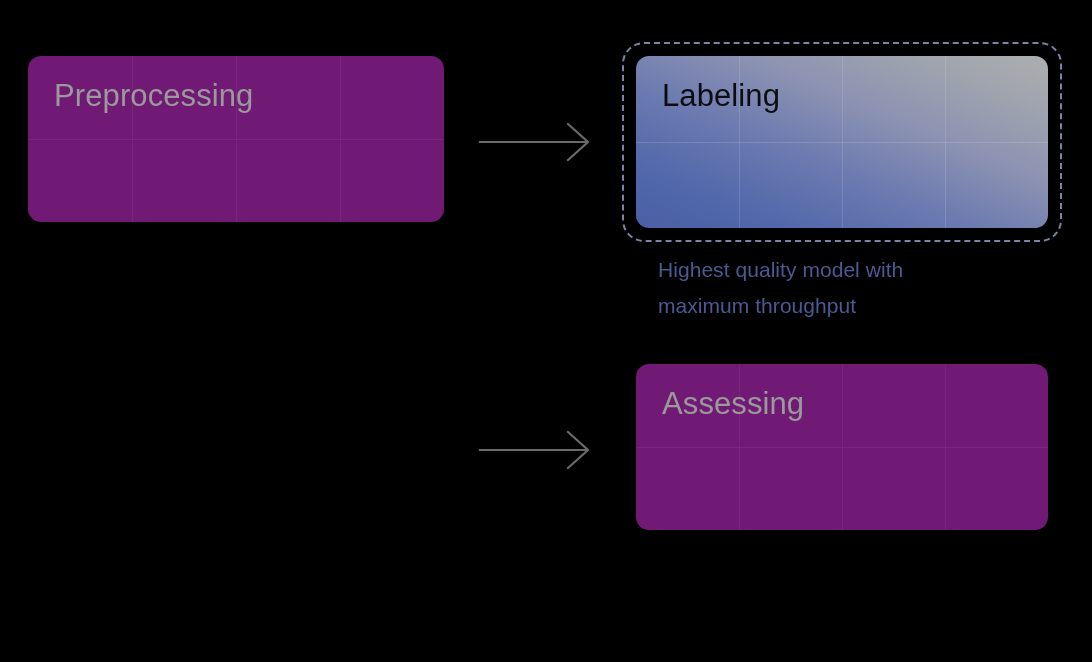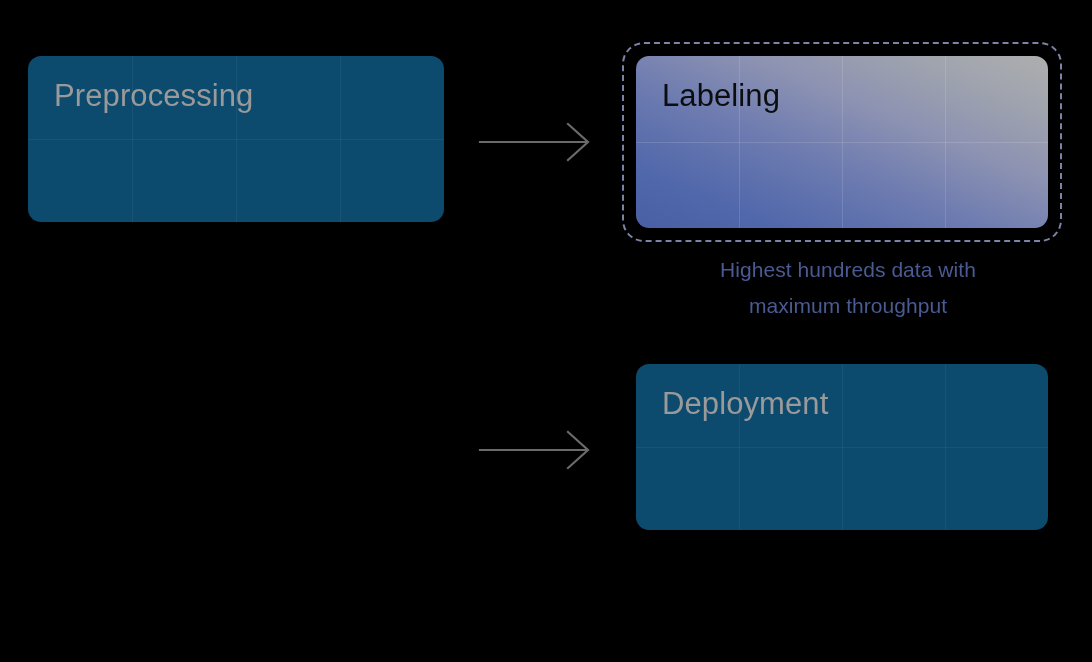--- a/index.html
+++ b/index.html
@@ -20,21 +20,21 @@
   .stage-grid {
     position: absolute;
     inset: 0;
   }
 
   
   .stage-cell {
     position: absolute;
   }
   .cell-tl { left: 0px;   top: 24px;  width: 472px; height: 300px; }
-  .cell-tr { left: 608px; top: 24px;  width: 480px; height: 300px; text-align: center; }
+  .cell-tr { left: 608px; top: 24px;  width: 480px; height: 300px; }
   .cell-bl { left: 0px;   top: 332px; width: 472px; height: 310px; }
   .cell-br { left: 608px; top: 332px; width: 480px; height: 310px; }
 
   
   .dash-wrap {
     position: absolute;
     border: 2px dashed #7e84a8;
     border-radius: 22px;
     box-sizing: border-box;
   }
@@ -42,21 +42,21 @@
   .dash-bl { left: 14px;  top: 16px; width: 440px; height: 200px; }
 
   
   .card {
     position: absolute;
     border-radius: 13px;
     box-sizing: border-box;
     overflow: hidden;
   }
   .card-dark {
-    background: #0c4a6e;
+    background: #701a75;
   }
   .card-grad {
     background:
       linear-gradient(to top right,
         #4a5fa5 0%,
         #5168ab 18%,
         #6d7bb0 42%,
         #8d93b2 64%,
         #a0a4ae 84%,
         #adaeae 100%);
@@ -139,34 +139,34 @@
     <div class="dash-wrap dash-tr"></div>
     <div class="card card-grad card-tr">
       <div class="card-gridlines">
         <div class="vline" style="left:25%"></div>
         <div class="vline" style="left:50%"></div>
         <div class="vline" style="left:75%"></div>
         <div class="hline" style="top:50%"></div>
       </div>
       <div class="card-title title-dark">Labeling</div>
     </div>
-    <div class="caption caption-tr">Highest hundreds data with
+    <div class="caption caption-tr">Highest quality model with
 maximum throughput</div>
   </div>
 
 
   <div class="stage-cell cell-br">
     <div class="card card-dark card-br">
       <div class="card-gridlines">
         <div class="vline" style="left:25%"></div>
         <div class="vline" style="left:50%"></div>
         <div class="vline" style="left:75%"></div>
         <div class="hline" style="top:50%"></div>
       </div>
-      <div class="card-title title-muted">Deployment</div>
+      <div class="card-title title-muted">Assessing</div>
     </div>
   </div>
 
   <div class="arrow arrow-top">
     <svg width="116" height="48" viewBox="0 0 116 48" fill="none" xmlns="http://www.w3.org/2000/svg">
       <path d="M2 24 H108" stroke="#6a6a6a" stroke-width="2.2" stroke-linecap="square"></path>
       <path d="M90 6 L110 24 L90 42" stroke="#6a6a6a" stroke-width="2.2" fill="none" stroke-linecap="square" stroke-linejoin="miter"></path>
     </svg>
   </div>
 

